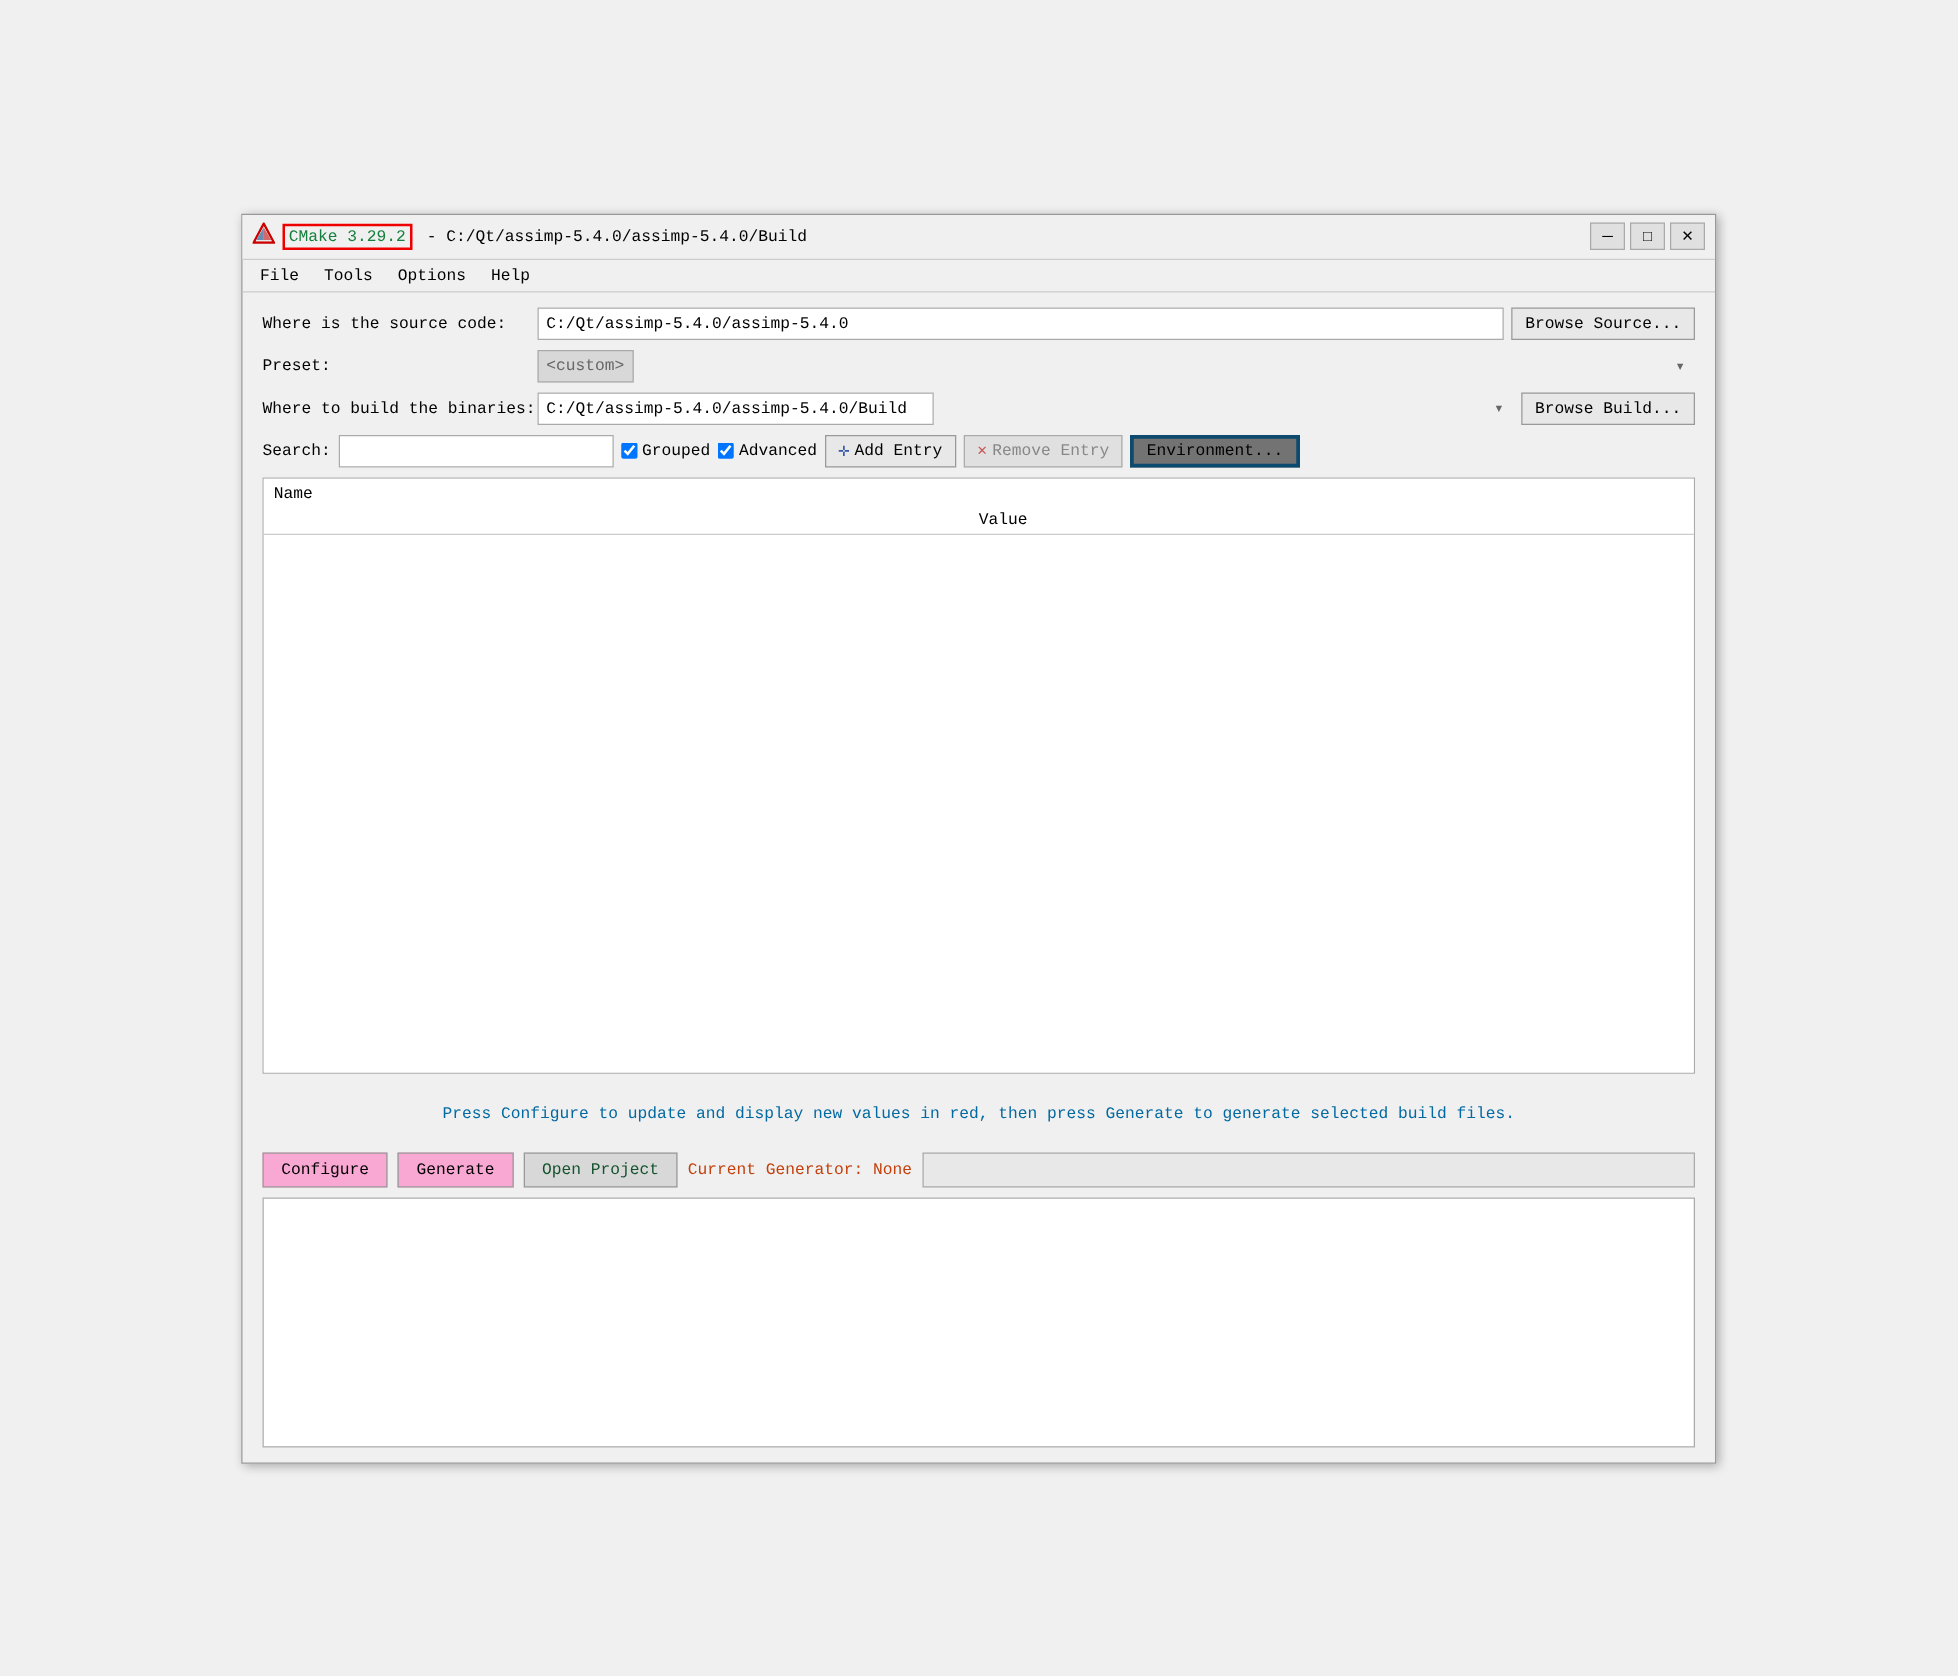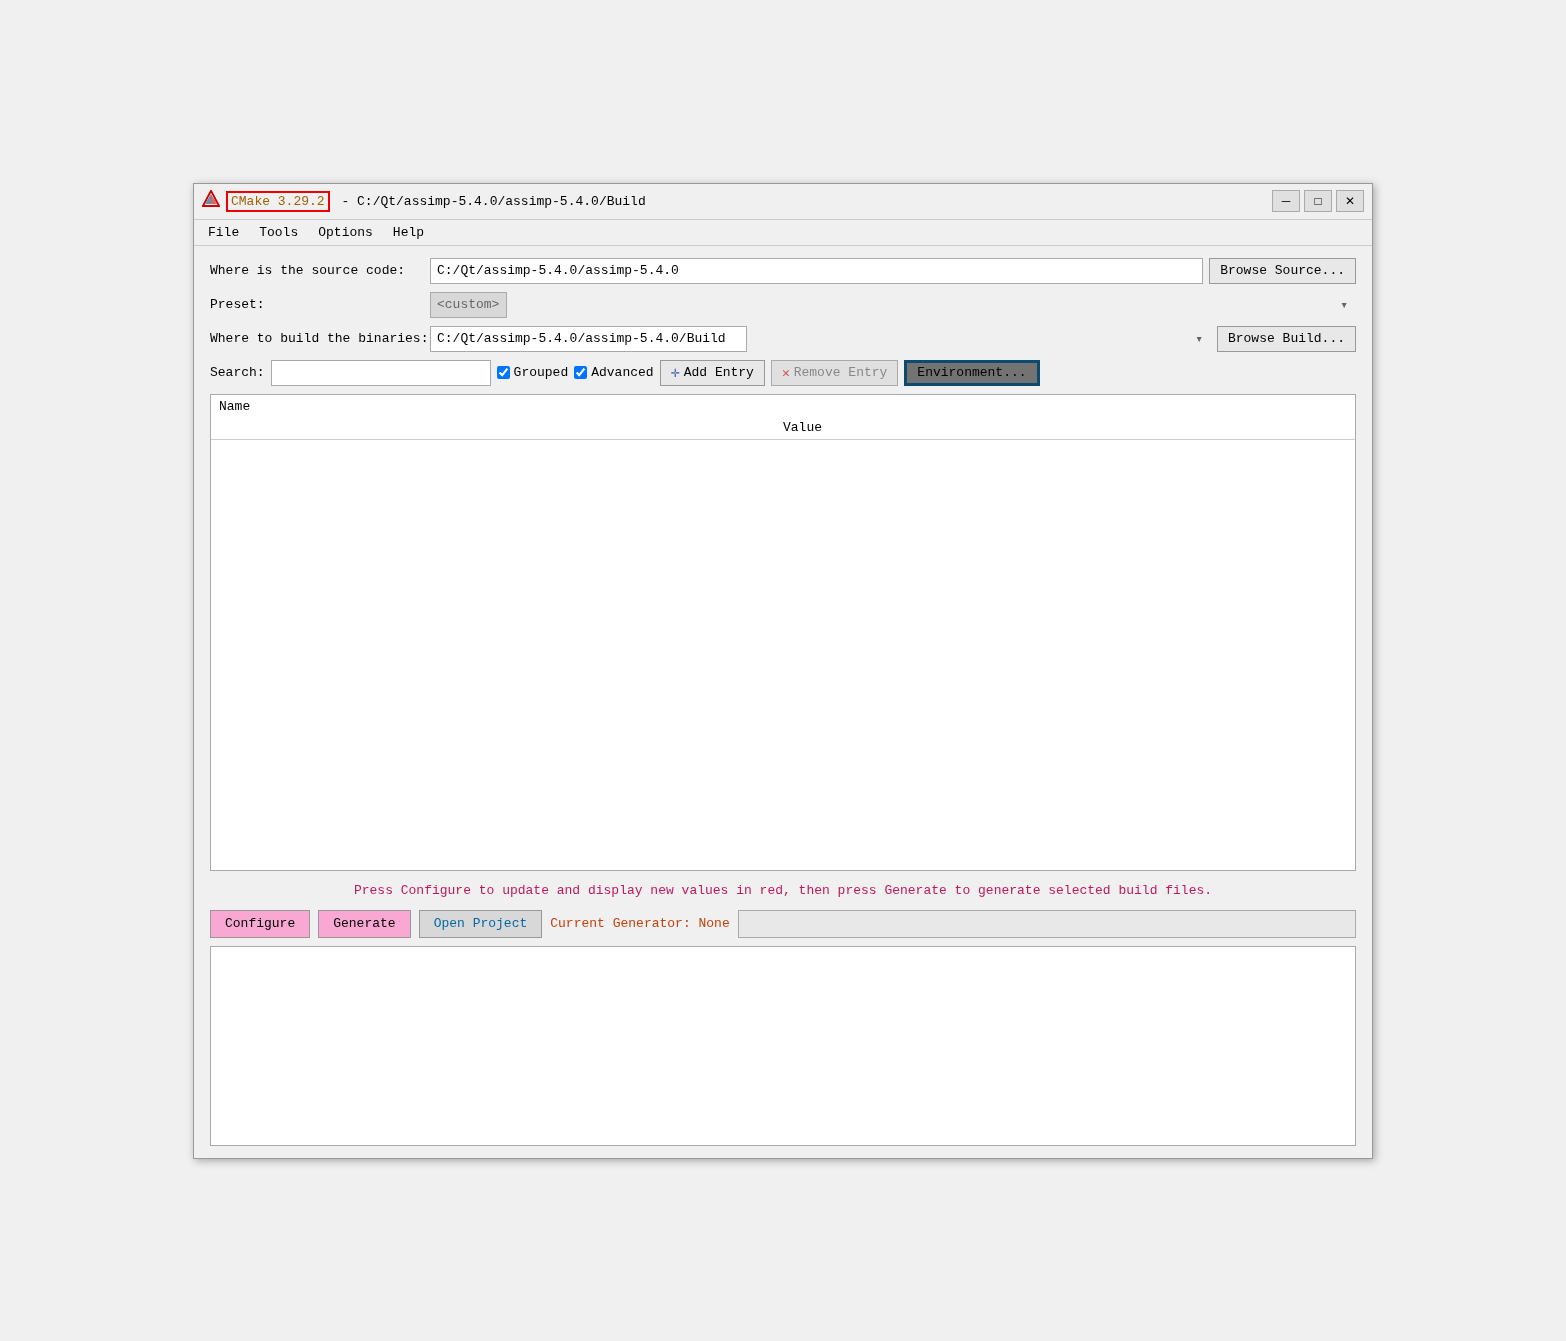--- a/index.html
+++ b/index.html
@@ -32,21 +32,21 @@
       align-items: center;
       gap: 6px;
     }
     .titlebar-title {
       font-size: 13px;
       color: #000;
     }
     .titlebar-title .cmake-version {
       border: 2px solid #e00;
       padding: 1px 3px;
-      color: #a16207;
+      color: #15803d;
       text-align: center;
     }
     .titlebar-controls {
       display: flex;
       gap: 4px;
     }
     .titlebar-btn {
       width: 28px;
       height: 22px;
       background: #e0e0e0;
@@ -218,42 +218,42 @@
       font-weight: normal;
       margin-top: 21px;
     }
     .table-body {
       height: 430px;
       background: #fff;
     }
     .status-text {
       text-align: center;
       font-size: 13px;
-      color: #be185d;
-      margin: 8px 0;
+      color: #0369a1;
+      margin: 20px 0;
       padding: 4px;
     }
     .bottom-buttons {
       display: flex;
       align-items: center;
       gap: 8px;
       margin-bottom: 8px;
     }
     .action-btn {
       height: 28px;
       padding: 2px 14px;
       background: #f9a8d4;
       border: 1px solid #999;
       cursor: pointer;
       font-family: 'Courier New', monospace;
       font-size: 13px;
     }
     .action-btn.disabled {
       background: #d8d8d8;
-      color: #0369a1;
+      color: #14532d;
       cursor: default;
     }
     .generator-text {
       font-size: 13px;
       color: #c2410c;
     }
     .progress-area {
       flex: 1;
       height: 28px;
       background: #e8e8e8;

